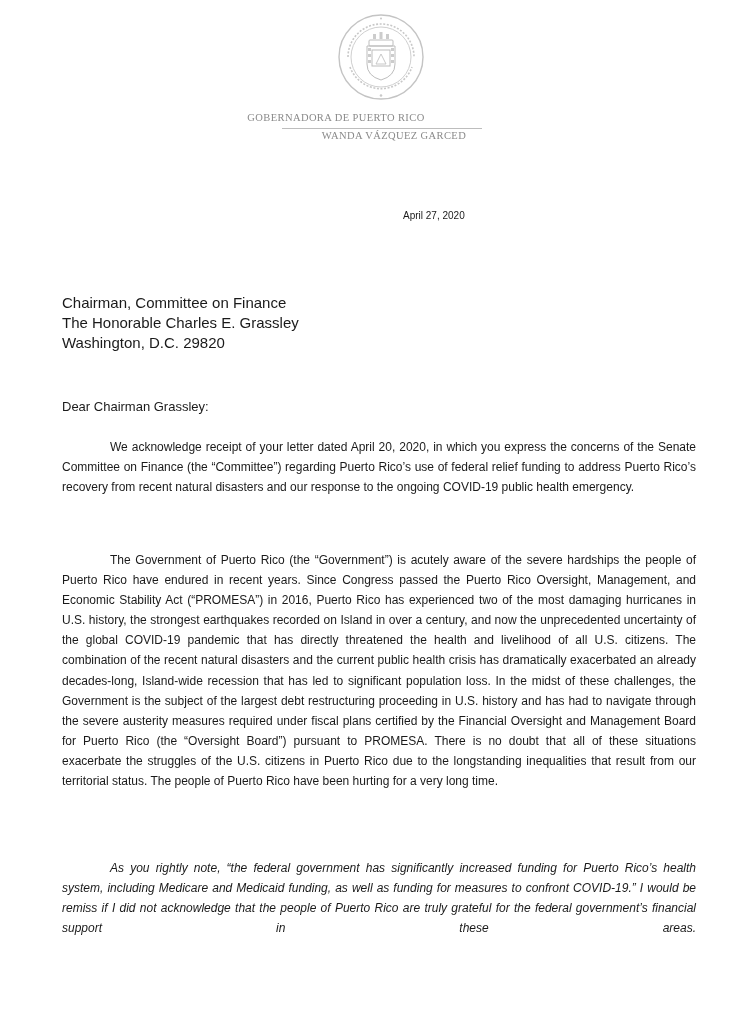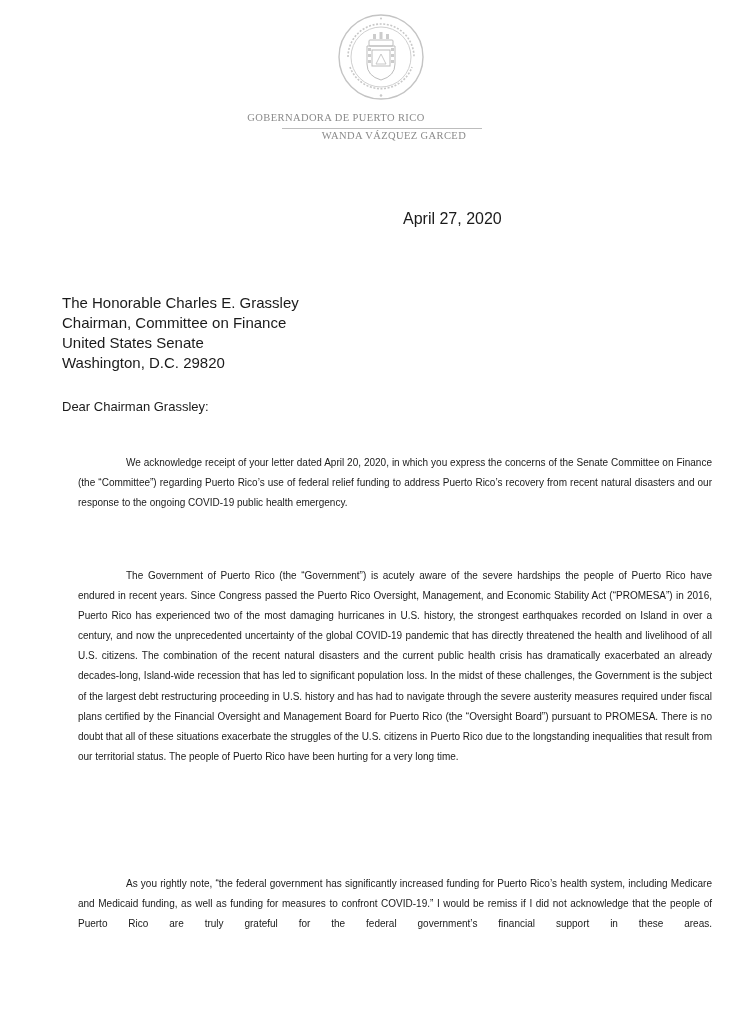--- a/index.html
+++ b/index.html
@@ -61,21 +61,21 @@
       font-size: 10.5px;
       letter-spacing: 0.4px;
       color: #8a8a8a;
       padding-left: 8px;
       box-sizing: border-box;
     }
     .date {
       position: absolute;
       left: 403px;
       top: 210px;
-      font-size: 16px;
+      font-size: 10px;
       color: #1a1a1a;
     }
     .recipient {
       position: absolute;
       left: 62px;
       top: 293px;
       font-size: 15px;
       line-height: 20px;
     }
     .recipient div { white-space: nowrap; }
@@ -83,30 +83,30 @@
       position: absolute;
       left: 62px;
       top: 397px;
       font-size: 13px;
       line-height: 20px;
     }
     .para {
       position: absolute;
       left: 62px;
       width: 634px;
-      font-size: 10px;
+      font-size: 12px;
       line-height: 20.1px;
       text-align: justify;
       text-indent: 48px;
-      margin: 16px;
+      margin: 0;
     }
     .para .italic { }
     #p1 { top: 437px; }
     #p2 { top: 550px; }
-    #p3 { top: 858px; }
+    #p3 { top: 858px; font-style: italic; }
     .last-line-justify { text-align-last: justify; }
   </style>
 </head>
 <body>
 
 <div class="letterhead">
   <div class="seal">
     <svg viewBox="0 0 90 90" xmlns="http://www.w3.org/2000/svg">
       <circle cx="45" cy="45" r="42" fill="none" stroke="#c4c4c4" stroke-width="1.4"></circle>
       <circle cx="45" cy="45" r="30" fill="none" stroke="#cfcfcf" stroke-width="1"></circle>
@@ -138,23 +138,22 @@
     </svg>
   </div>
   <div class="lh-title">GOBERNADORA DE PUERTO RICO</div>
   <div class="lh-rule"></div>
   <div class="lh-name">WANDA VÁZQUEZ GARCED</div>
 </div>
 
 <div class="date">April 27, 2020</div>
 
 <div class="recipient">
+  <div>Chairman, Committee on Finance</div>
   <div>The Honorable Charles E. Grassley</div>
-  <div>Chairman, Committee on Finance</div>
-  <div>United States Senate</div>
   <div>Washington, D.C. 29820</div>
 </div>
 
 <div class="salutation">Dear Chairman Grassley:</div>
 
 <p class="para" id="p1">We acknowledge receipt of your letter dated April 20, 2020, in which you express the concerns of the Senate Committee on Finance (the “Committee”) regarding Puerto Rico’s use of federal relief funding to address Puerto Rico’s recovery from recent natural disasters and our response to the ongoing COVID-19 public health emergency.</p>
 
 <p class="para" id="p2"><span>The Government of Puerto Rico (the “Government”) is acutely aware of the severe hardships the people of Puerto Rico have endured in recent years. Since Congress passed the </span><span class="italic">Puerto Rico Oversight, Management, and Economic Stability Act</span><span> (“PROMESA”) in 2016, Puerto Rico has experienced two of the most damaging hurricanes in U.S. history, the strongest earthquakes recorded on Island in over a century, and now the unprecedented uncertainty of the global COVID-19 pandemic that has directly threatened the health and livelihood of all U.S. citizens. The combination of the recent natural disasters and the current public health crisis has dramatically exacerbated an already decades-long, Island-wide recession that has led to significant population loss. In the midst of these challenges, the Government is the subject of the largest debt restructuring proceeding in U.S. history and has had to navigate through the severe austerity measures required under fiscal plans certified by the Financial Oversight and Management Board for Puerto Rico (the “Oversight Board”) pursuant to PROMESA. There is no doubt that all of these situations exacerbate the struggles of the U.S. citizens in Puerto Rico due to the longstanding inequalities that result from our territorial status. The people of Puerto Rico have been hurting for a very long time.</span></p>
 
 <p class="para last-line-justify" id="p3">As you rightly note, “the federal government has significantly increased funding for Puerto Rico’s health system, including Medicare and Medicaid funding, as well as funding for measures to confront COVID-19.” I would be remiss if I did not acknowledge that the people of Puerto Rico are truly grateful for the federal government’s financial support in these areas.</p>

